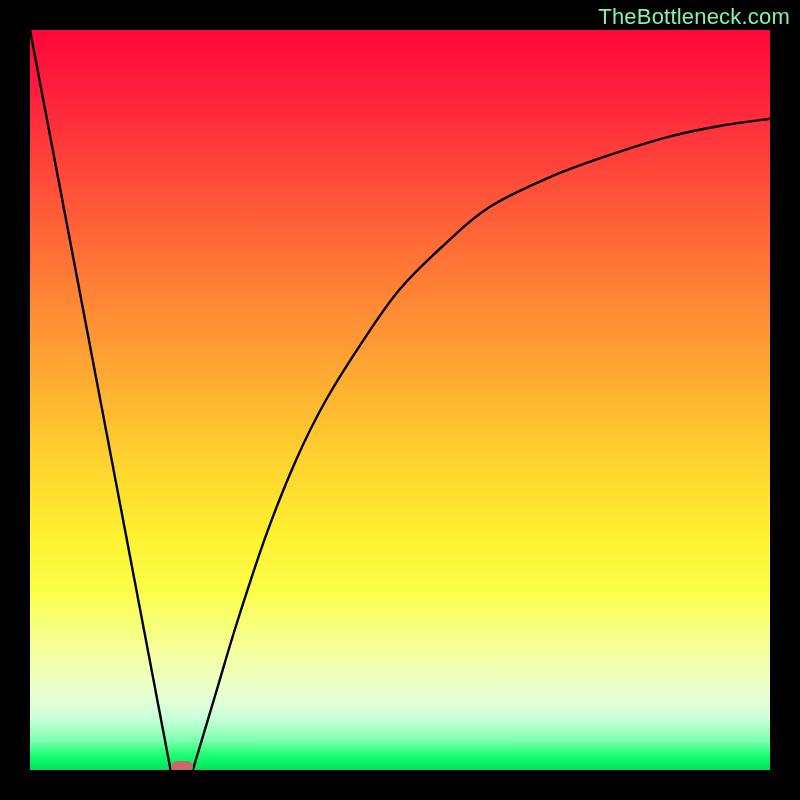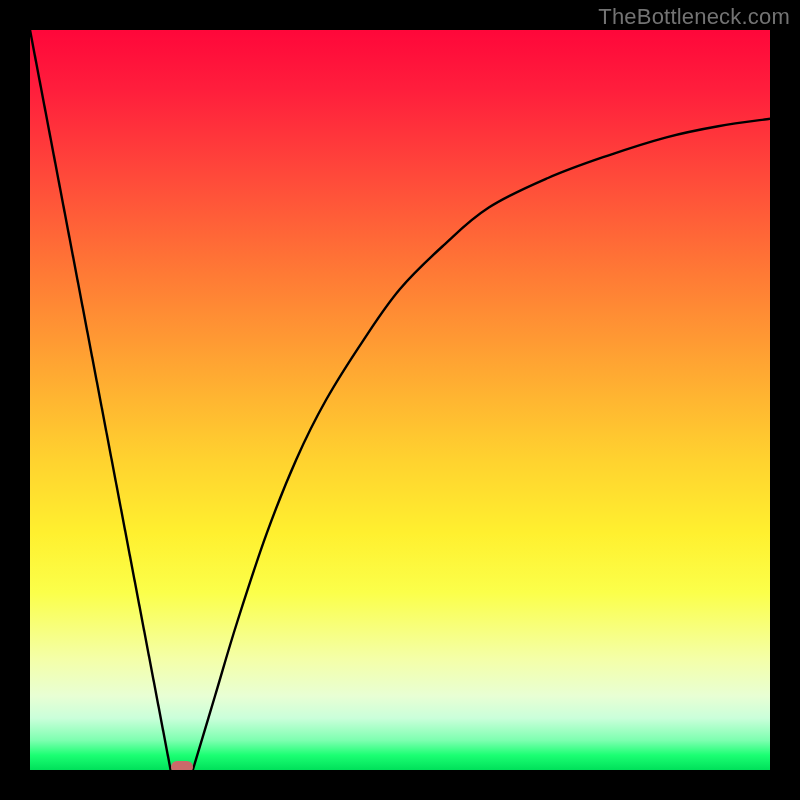--- a/index.html
+++ b/index.html
@@ -47,21 +47,21 @@
     );
   }
   svg.curve {
     position: absolute;
     inset: 0;
   }
   .watermark {
     position: absolute;
     top: 4px;
     right: 10px;
-    color: #737373;
+    color: #86efac;
     font-size: 22px;
     letter-spacing: 0.2px;
     font-weight: 400;
   }
   .minimum-marker {
     position: absolute;
     height: 12px;
     border-radius: 6px;
     background: #c96a6a;
   }

